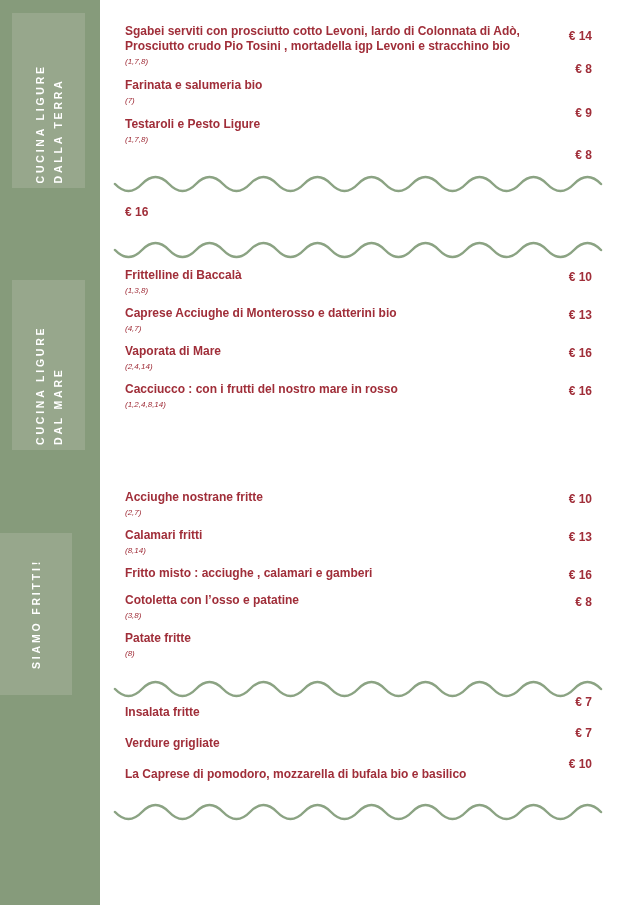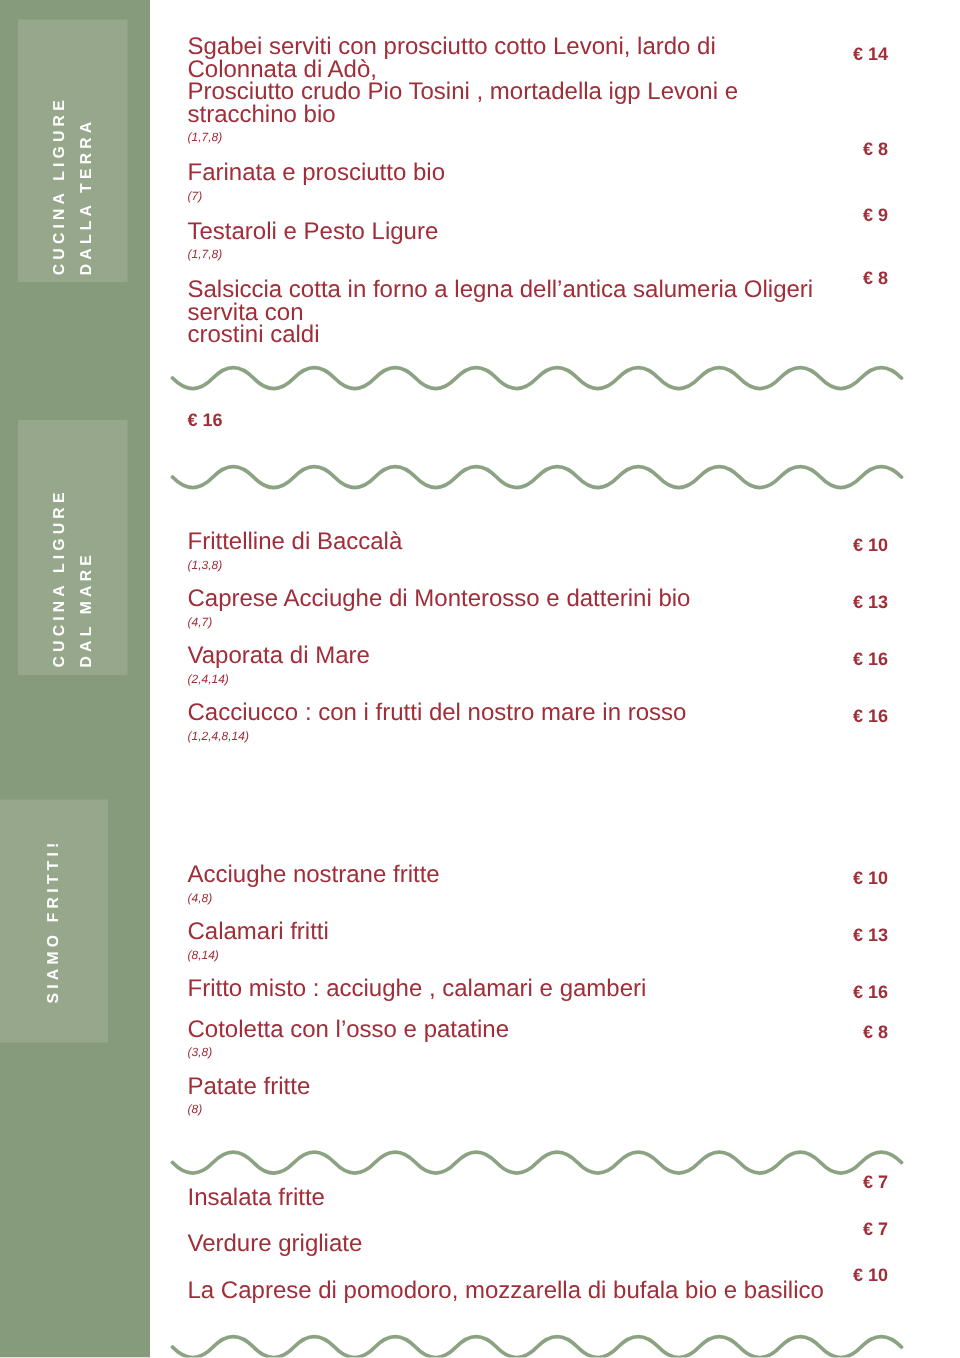--- a/index.html
+++ b/index.html
@@ -36,21 +36,21 @@
     position: absolute; left: 100px; top: 0; width: 540px; height: 905px;
     padding-top: 24px;
   }
   .menu-body { padding-left: 25px; padding-right: 48px; }
 
   .item {
     display: flex; justify-content: space-between; align-items: flex-start;
   }
   .item-text { max-width: 458px; }
   .item-title {
-    color: #a02e39; font-weight: normal; font-size: 16px; line-height: 15px;
+    color: #a02e39; font-weight: bold; font-size: 12px; line-height: 15px;
     white-space: pre-line;
   }
   .item-allerg {
     color: #a02e39; font-style: italic; font-size: 8px; line-height: 10px;
     margin-top: 3px;
   }
   .item-price {
     color: #a02e39; font-weight: bold; font-size: 12px; line-height: 15px;
     white-space: nowrap;
   }
@@ -58,21 +58,21 @@
   .sec1 .item { margin-bottom: 11px; }
   .sec1 .item:nth-child(1) .item-price { margin-top: 5px; margin-left: 39px; }
   .sec1 .item:nth-child(2) .item-price { margin-top: -16px; }
   .sec1 .item:nth-child(3) .item-price { margin-top: -11px; }
   .sec1 .item:nth-child(4) .item-price { margin-top: -8px; }
 
   .degust { margin-top: 16px; }
   .degust .item-price { margin-top: -5px; }
   .degust .item-title { letter-spacing: 0.1px; }
 
-  .sec2 { margin-top: 26px; }
+  .sec2 { margin-top: 8px; }
   .sec2 .item, .sec3 .item { margin-bottom: 10px; }
   .sec2 .item .item-price, .sec3 .item .item-price { margin-top: 2px; }
   .sec3 { margin-top: 80px; }
 
   .sec4 { margin-top: 6px; }
   .sec4 .item { margin-bottom: 16px; }
   .sec4 .item-price { margin-top: -10px; }
 
   
   .wave { margin-left: 13px; width: 490px; height: 20px; }
@@ -107,36 +107,34 @@
       <div class="item">
         <div class="item-text">
           <div class="item-title">Sgabei serviti con prosciutto cotto Levoni, lardo di Colonnata di Adò,
 Prosciutto crudo Pio Tosini , mortadella igp Levoni e stracchino bio</div>
           <div class="item-allerg">(1,7,8)</div>
         </div>
         <div class="item-price">€ 14</div>
       </div>
       <div class="item">
         <div class="item-text">
-          <div class="item-title">Farinata e prosciutto bio</div>
+          <div class="item-title">Farinata e salumeria bio</div>
           <div class="item-allerg">(7)</div>
         </div>
         <div class="item-price">€ 8</div>
       </div>
       <div class="item">
         <div class="item-text">
           <div class="item-title">Testaroli e Pesto Ligure</div>
           <div class="item-allerg">(1,7,8)</div>
         </div>
         <div class="item-price">€ 9</div>
       </div>
       <div class="item">
         <div class="item-text">
-          <div class="item-title">Salsiccia cotta in forno a legna dell’antica salumeria Oligeri servita con
-crostini caldi</div>
         </div>
         <div class="item-price">€ 8</div>
       </div>
     </div>
 
     <div class="wave wave1">
       <svg width="490" height="20" viewBox="0 0 490 20">
         <path d="M2,10 q13.5,14 27,0 t27,0 t27,0 t27,0 t27,0 t27,0 t27,0 t27,0 t27,0 t27,0 t27,0 t27,0 t27,0 t27,0 t27,0 t27,0 t27,0 t27,0" fill="none" stroke="#8ba383" stroke-width="2.5" stroke-linecap="round"></path>
       </svg>
     </div>
@@ -181,21 +179,21 @@
           <div class="item-allerg">(1,2,4,8,14)</div>
         </div>
         <div class="item-price">€ 16</div>
       </div>
     </div>
 
     <div class="menu-body sec3">
       <div class="item">
         <div class="item-text">
           <div class="item-title">Acciughe nostrane fritte</div>
-          <div class="item-allerg">(4,8)</div>
+          <div class="item-allerg">(2,7)</div>
         </div>
         <div class="item-price">€ 10</div>
       </div>
       <div class="item">
         <div class="item-text">
           <div class="item-title">Calamari fritti</div>
           <div class="item-allerg">(8,14)</div>
         </div>
         <div class="item-price">€ 13</div>
       </div>

